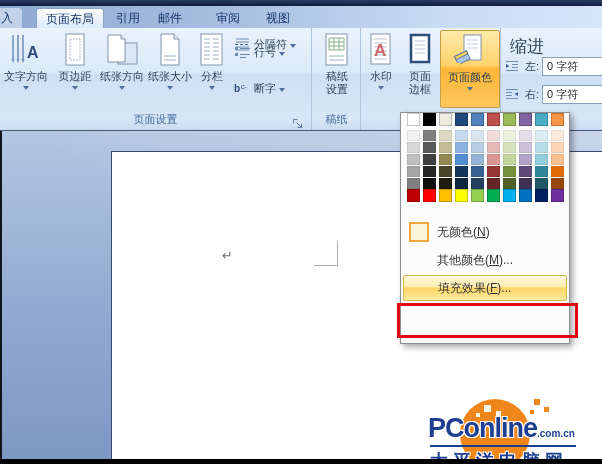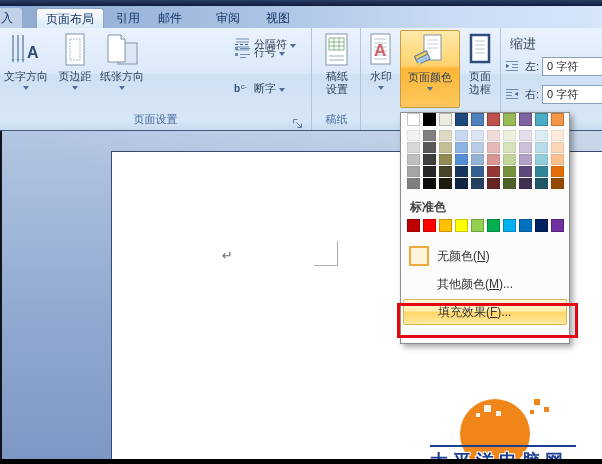--- a/index.html
+++ b/index.html
@@ -33,21 +33,21 @@
     border-top:4px solid #4f6f9a; margin-top:3px; }
   .icn{ display:block; height:38px; }
   .icn.small{ height:14px; width:17px; }
   .small-btn{ position:absolute; left:234px; display:flex; align-items:center; gap:3px;
     font-size:11px; color:#2c4055; height:18px; white-space:nowrap; }
   .launcher{ position:absolute; right:8px; bottom:4px; width:11px; height:11px; }
   .hl{ background:linear-gradient(#ffeaa9,#ffd36d 45%,#fcb636 50%,#fdc75e);
     border:1px solid #c89b45; border-radius:2px; }
 
   
-  .indent-title{ position:absolute; left:8px; top:7px; font-size:13px; color:#2c4055; }
+  .indent-title{ position:absolute; left:8px; top:7px; font-size:17px; color:#2c4055; }
   .spin-row{ position:absolute; left:3px; display:flex; align-items:center; gap:3px;
     font-size:11px; color:#2c4055; }
   .spin-field{ width:71px; height:19px; background:#fff; border:1px solid #87a1bd;
     font-size:11px; line-height:17px; padding-left:4px; color:#1c1c1c; }
 
   
   .doc-area{ position:absolute; left:0; top:131px; width:602px; height:333px;
     background:linear-gradient(205deg, rgba(255,255,255,.30), rgba(255,255,255,0) 45%),
                linear-gradient(#b3c6e2,#91a9d1 55%,#7d97c5); }
   .doc-left-edge{ position:absolute; left:0; top:0; width:2px; height:333px; background:#13131a; }
@@ -76,21 +76,21 @@
   
   .menu{ position:absolute; left:400px; top:112px; width:170px; height:232px; background:#fcfcfc;
     border:1px solid #8e8e8e; box-shadow:3px 3px 6px rgba(0,0,0,.35); z-index:5; }
   .menu-header{ font-size:12px; font-weight:bold; color:#3f3f3f; padding:4px 0 3px 9px; }
   .menu-header.std{ margin-top:6px; }
   .swatch-row{ display:flex; gap:3px; padding-left:6px; }
   .swatch{ width:13px; height:13px; box-shadow:inset 0 0 0 1px rgba(0,0,0,.22); }
   .tint-grid{ display:flex; gap:3px; padding-left:6px; margin-top:4px; }
   .tint-col{ display:flex; flex-direction:column; gap:1px; }
   .tint-cell{ width:13px; height:11px; box-shadow:inset 0 0 0 1px rgba(0,0,0,.07); }
-  .menu-items{ padding-top:9px; }
+  .menu-items{ padding-top:15px; }
   .menu-item{ position:relative; display:flex; align-items:center; height:26px; margin:2px 2px 0 2px;
     padding-left:34px; font-size:12px; color:#333; cursor:default; }
   .menu-item .key{ text-decoration:underline; }
   .menu-item.highlighted{ background:linear-gradient(#fff8dd,#ffeeaf 45%,#ffd767 50%,#ffe9a0);
     border:1px solid #d6b74f; border-radius:2px;align-items:center; }
   .no-color-swatch{ position:absolute; left:6px; top:3px; width:20px; height:20px;
     background:#fdf5da; border:2px solid #f0a73c; }
 
   .annotation{ position:absolute; left:397px; top:303px; width:181px; height:35px;
     border:3px solid #e30613; z-index:9; }
@@ -142,20 +142,53 @@
             <span class="lbl">页边距</span>
             <span class="caret"></span>
           </div>
           <div class="big-btn" style="width: 48px; text-align: center;">
             <span class="icn"><svg width="34" height="36" viewBox="0 0 34 36">
                 <rect x="13" y="11" width="19" height="21" fill="#dce7f5" stroke="#8094ab"></rect>
                 <path d="M3 3 h13 l4 4 v23 H3 z" fill="#fff" stroke="#8094ab"></path>
                 <path d="M16 3 v4 h4" fill="#eef3fa" stroke="#8094ab"></path>
               </svg></span>
             <span class="lbl">纸张方向</span>
+            <span class="caret"></span>
+          </div>
+          <div class="big-btn" style="width: 48px;">
+            <span class="icn"><svg width="34" height="36" viewBox="0 0 34 36">
+                <path d="M8 2 h13 l5 5 v26 H8 z" fill="#fff" stroke="#8094ab"></path>
+                <path d="M21 2 v5 h5" fill="#e8eef6" stroke="#8094ab"></path>
+                <g stroke="#9ab0cc">
+                  <line x1="11" y1="24" x2="23" y2="24"></line>
+                  <line x1="11" y1="28" x2="23" y2="28"></line>
+                </g>
+              </svg></span>
+            <span class="lbl">纸张大小</span>
+            <span class="caret"></span>
+          </div>
+          <div class="big-btn" style="width: 36px;">
+            <span class="icn"><svg width="34" height="36" viewBox="0 0 34 36">
+                <rect x="6" y="2" width="21" height="31" fill="#fff" stroke="#8094ab"></rect>
+                <g stroke="#9ab0cc">
+                  <line x1="9" y1="7" x2="15" y2="7"></line>
+                  <line x1="9" y1="11" x2="15" y2="11"></line>
+                  <line x1="9" y1="15" x2="15" y2="15"></line>
+                  <line x1="9" y1="19" x2="15" y2="19"></line>
+                  <line x1="9" y1="23" x2="15" y2="23"></line>
+                  <line x1="9" y1="27" x2="15" y2="27"></line>
+                  <line x1="18" y1="7" x2="24" y2="7"></line>
+                  <line x1="18" y1="11" x2="24" y2="11"></line>
+                  <line x1="18" y1="15" x2="24" y2="15"></line>
+                  <line x1="18" y1="19" x2="24" y2="19"></line>
+                  <line x1="18" y1="23" x2="24" y2="23"></line>
+                  <line x1="18" y1="27" x2="24" y2="27"></line>
+                </g>
+              </svg></span>
+            <span class="lbl">分栏</span>
             <span class="caret"></span>
           </div>
         </div>
       <div id="g1-small">
           <div class="small-btn" style="top: 7px;">
             <span class="icn small"><svg width="17" height="14" viewBox="0 0 17 14">
                 <g stroke="#6e8cb4">
                   <line x1="2" y1="2" x2="15" y2="2"></line>
                   <line x1="2" y1="5" x2="15" y2="5"></line>
                   <line x1="2" y1="10" x2="15" y2="10"></line>
@@ -236,49 +269,49 @@
                   <line x1="10" y1="15" x2="23" y2="15"></line>
                   <line x1="10" y1="19" x2="23" y2="19"></line>
                   <line x1="10" y1="23" x2="23" y2="23"></line>
                   <line x1="10" y1="27" x2="23" y2="27"></line>
                 </g>
                 <text x="10" y="24" font-size="17" font-weight="bold" fill="#c8504d" opacity="0.85">A</text>
               </svg></span>
           <span class="lbl">水印</span>
           <span class="caret"></span>
         </div>
-        <div class="big-btn hl" style="width:60px;">
-          <span class="icn"><svg width="34" height="36" viewBox="0 0 34 36">
-                <rect x="11" y="2" width="17" height="25" fill="#fff" stroke="#8094ab"></rect>
-                <g stroke="#c3cfdd">
-                  <line x1="14" y1="7" x2="25" y2="7"></line>
-                  <line x1="14" y1="11" x2="25" y2="11"></line>
-                  <line x1="14" y1="15" x2="25" y2="15"></line>
-                </g>
-                <g transform="rotate(-25 10 25)">
-                  <rect x="3" y="20" width="13" height="9" fill="#a9c3e3" stroke="#5f7da3"></rect>
-                  <rect x="3" y="20" width="13" height="3.5" fill="#f5d24f" stroke="#5f7da3"></rect>
-                </g>
-                <path d="M3 30 q2 5 5 0 z" fill="#f5d24f"></path>
-              </svg></span>
-          <span class="lbl">页面颜色</span>
-          <span class="caret"></span>
-        </div>
         <div class="big-btn" style="width:40px;">
           <span class="icn"><svg width="34" height="36" viewBox="0 0 34 36">
                 <rect x="8" y="3" width="18" height="27" fill="#fff" stroke="#2d4d7a" stroke-width="2.5"></rect>
                 <g stroke="#b9c6d6">
                   <line x1="12" y1="9" x2="22" y2="9"></line>
                   <line x1="12" y1="13" x2="22" y2="13"></line>
                   <line x1="12" y1="17" x2="22" y2="17"></line>
                   <line x1="12" y1="21" x2="22" y2="21"></line>
                 </g>
               </svg></span>
           <span class="lbl">页面</span>
           <span class="lbl">边框</span>
+        </div>
+        <div class="big-btn hl" style="width:60px;">
+          <span class="icn"><svg width="34" height="36" viewBox="0 0 34 36">
+                <rect x="11" y="2" width="17" height="25" fill="#fff" stroke="#8094ab"></rect>
+                <g stroke="#c3cfdd">
+                  <line x1="14" y1="7" x2="25" y2="7"></line>
+                  <line x1="14" y1="11" x2="25" y2="11"></line>
+                  <line x1="14" y1="15" x2="25" y2="15"></line>
+                </g>
+                <g transform="rotate(-25 10 25)">
+                  <rect x="3" y="20" width="13" height="9" fill="#a9c3e3" stroke="#5f7da3"></rect>
+                  <rect x="3" y="20" width="13" height="3.5" fill="#f5d24f" stroke="#5f7da3"></rect>
+                </g>
+                <path d="M3 30 q2 5 5 0 z" fill="#f5d24f"></path>
+              </svg></span>
+          <span class="lbl">页面颜色</span>
+          <span class="caret"></span>
         </div>
       </div>
       <div class="group-label">页面背景</div>
     </div>
 
     <div class="group" style="left:502px;width:100px;border-right:none;">
       <div class="indent-title">缩进</div>
       <div class="spin-row" style="top:29px;">
         <span class="icn small"><svg width="14" height="12" viewBox="0 0 14 12">
               <g stroke="#6e8cb4">
@@ -315,20 +348,21 @@
       <div class="crop-h"></div>
       <div class="pilcrow">↵</div>
       <div class="logo">
         <div class="globe"></div>
         <div class="wpx" style="left:58px;top:8px;width:7px;height:7px;"></div>
         <div class="wpx" style="left:70px;top:14px;width:5px;height:5px;"></div>
         <div class="wpx" style="left:50px;top:16px;width:4px;height:4px;"></div>
         <div class="px" style="left:108px;top:2px;width:6px;height:6px;"></div>
         <div class="px" style="left:118px;top:10px;width:5px;height:5px;"></div>
         <div class="px" style="left:104px;top:13px;width:4px;height:4px;"></div>
+        <div class="brand"><span>PConline</span><small>.com.cn</small></div>
         <div class="rule"></div>
         <div class="sub">太平洋电脑网</div>
       </div>
     </div>
   </div>
 
   <div class="menu">
     <div class="swatch-row" id="theme-row">
         <div class="swatch" style="background: rgb(255, 255, 255);"></div>
         <div class="swatch" style="background: rgb(0, 0, 0);"></div>
@@ -406,21 +440,20 @@
           <div class="tint-cell" style="background: rgb(32, 88, 103);"></div>
         </div>
         <div class="tint-col">
           <div class="tint-cell" style="background: rgb(253, 234, 218);"></div>
           <div class="tint-cell" style="background: rgb(251, 213, 181);"></div>
           <div class="tint-cell" style="background: rgb(250, 192, 143);"></div>
           <div class="tint-cell" style="background: rgb(227, 108, 9);"></div>
           <div class="tint-cell" style="background: rgb(151, 72, 6);"></div>
         </div>
       </div>
-    <div class="menu-header std">标准色</div>
     <div class="swatch-row" id="std-row">
         <div class="swatch" style="background: rgb(192, 0, 0);"></div>
         <div class="swatch" style="background: rgb(255, 0, 0);"></div>
         <div class="swatch" style="background: rgb(255, 192, 0);"></div>
         <div class="swatch" style="background: rgb(255, 255, 0);"></div>
         <div class="swatch" style="background: rgb(146, 208, 80);"></div>
         <div class="swatch" style="background: rgb(0, 176, 80);"></div>
         <div class="swatch" style="background: rgb(0, 176, 240);"></div>
         <div class="swatch" style="background: rgb(0, 112, 192);"></div>
         <div class="swatch" style="background: rgb(0, 32, 96);"></div>

